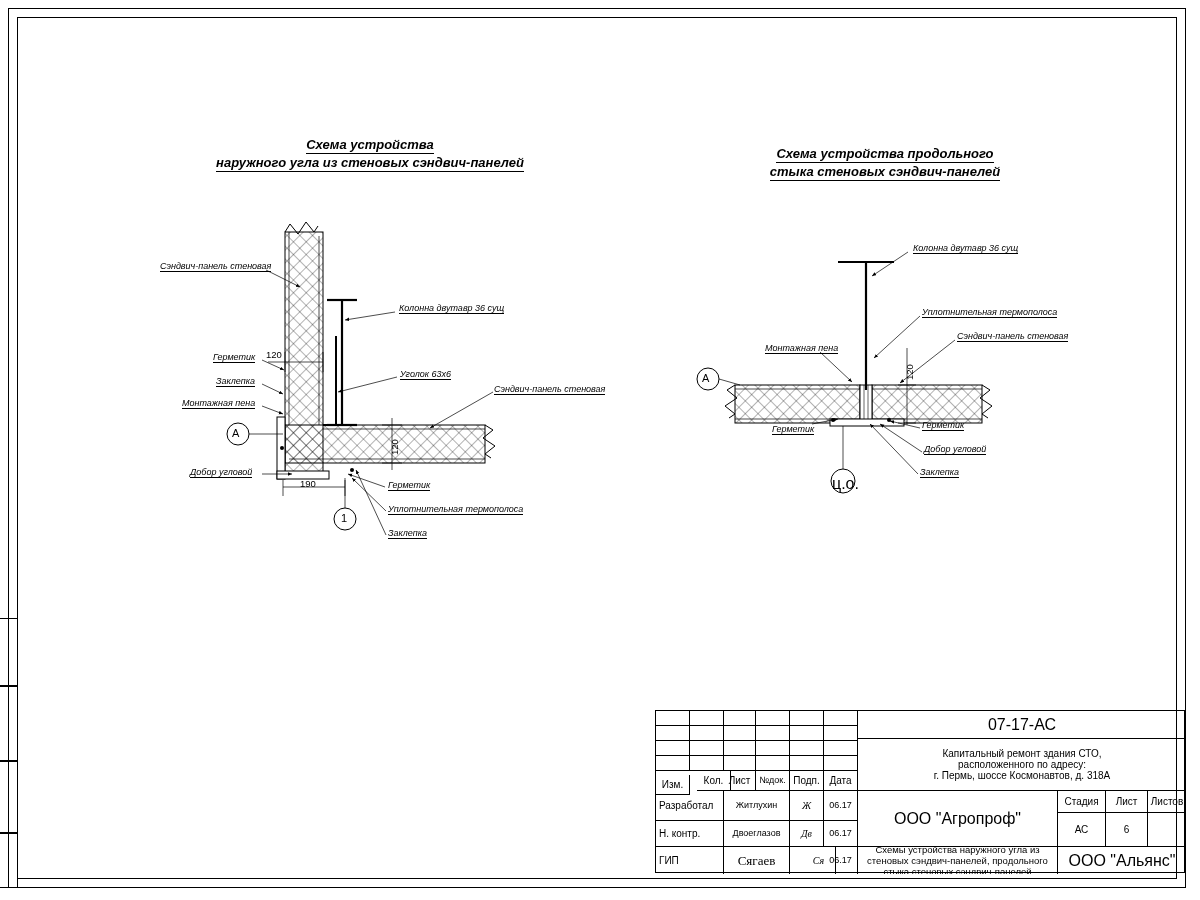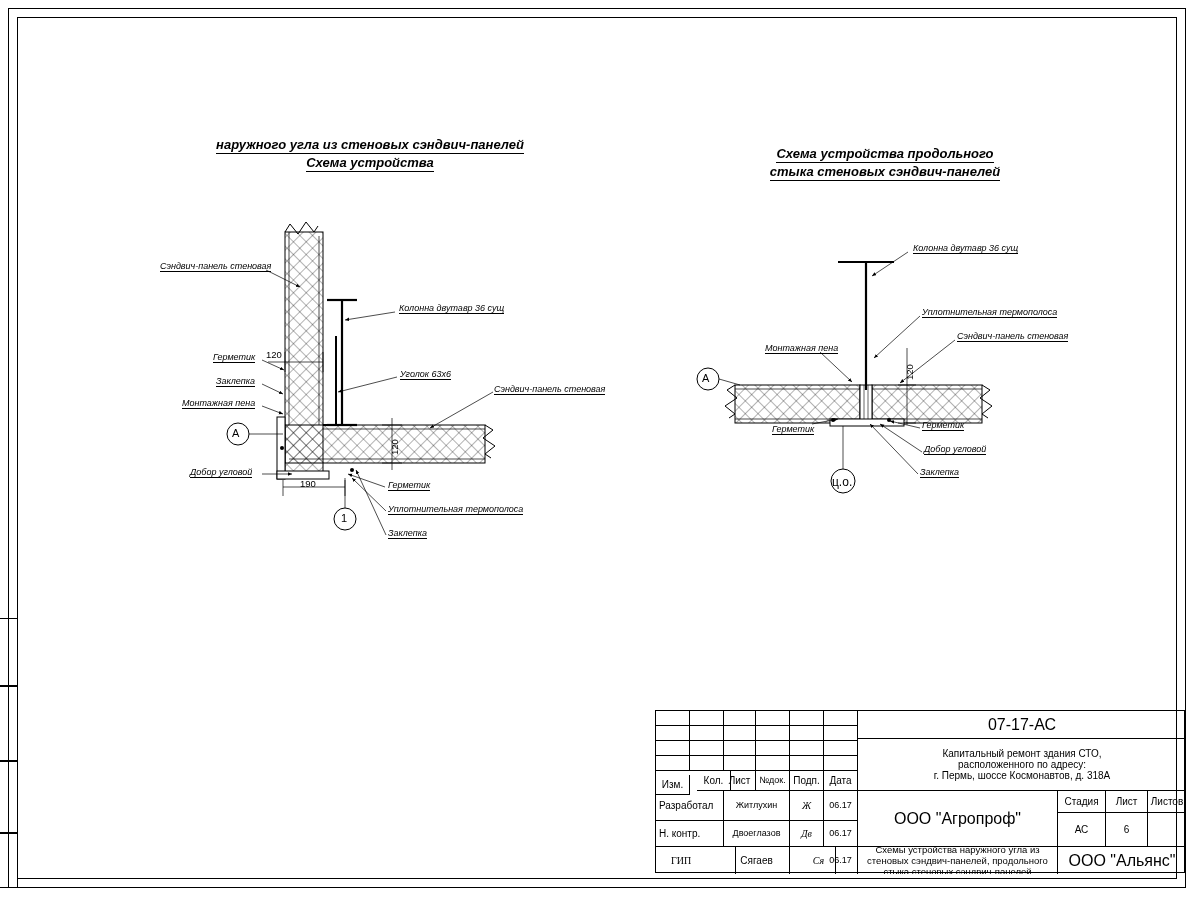--- a/index.html
+++ b/index.html
@@ -112,22 +112,22 @@
 <div class="sheet">
 
   <div class="frame-outer"></div>
   <div class="frame-inner"></div>
   <div class="margin-stub ms1"></div>
   <div class="margin-stub ms2"></div>
   <div class="margin-stub ms3"></div>
   <div class="margin-stub ms4"></div>
 
   <div class="dtitle" style="left:180px; top:136px; width:380px;">
+    <div><span class="u">Схема устройства</span></div>
     <div><span class="u">наружного угла из стеновых сэндвич-панелей</span></div>
-    <div><span class="u">Схема устройства</span></div>
   </div>
 
   <svg width="1200" height="900">
     <defs>
       <pattern id="hatch" width="9" height="9" patternTransform="rotate(45)" patternUnits="userSpaceOnUse">
         <line x1="0" y1="0" x2="0" y2="9" stroke="#000" stroke-width="0.6"></line>
       </pattern>
       <pattern id="hatch2" width="9" height="9" patternTransform="rotate(-45)" patternUnits="userSpaceOnUse">
         <line x1="0" y1="0" x2="0" y2="9" stroke="#000" stroke-width="0.6"></line>
       </pattern>
@@ -264,21 +264,21 @@
 
   <div class="lbl ul" style="left:913px; top:243px;">Колонна двутавр 36 сущ</div>
   <div class="lbl ul" style="left:922px; top:307px;">Уплотнительная термополоса</div>
   <div class="lbl ul" style="left:957px; top:331px;">Сэндвич-панель стеновая</div>
   <div class="lbl ul" style="left:765px; top:343px;">Монтажная пена</div>
   <div class="lbl ul" style="left:772px; top:424px;">Герметик</div>
   <div class="lbl ul" style="left:922px; top:420px;">Герметик</div>
   <div class="lbl ul" style="left:924px; top:444px;">Добор угловой</div>
   <div class="lbl ul" style="left:920px; top:467px;">Заклепка</div>
   <div class="dim" style="left:702px; top:372px; font-size:11px;">А</div>
-  <div class="dim" style="left:832px; top:475px; font-size:12px;">ц.о.</div>
+  <div class="dim" style="left:832px; top:475px; font-size:16px;">ц.о.</div>
   <div class="dim vert" style="left:904px; top:380px;">120</div>
 
   <div class="stamp">
 
     <div class="cell" style="left:0;   top:0;   width:34px; height:15px;"></div>
     <div class="cell" style="left:34px; top:0;  width:34px; height:15px;"></div>
     <div class="cell" style="left:68px; top:0;  width:32px; height:15px;"></div>
     <div class="cell" style="left:100px;top:0;  width:34px; height:15px;"></div>
     <div class="cell" style="left:134px;top:0;  width:34px; height:15px;"></div>
     <div class="cell" style="left:168px;top:0;  width:34px; height:15px;"></div>
@@ -314,22 +314,22 @@
     <div class="cell left" style="left:0;   top:80px; width:68px; height:30px;">Разработал</div>
     <div class="cell" style="left:68px; top:80px; width:66px; height:30px; font-size:9px;">Житлухин</div>
     <div class="cell sig" style="left:134px;top:80px; width:34px; height:30px;">Ж</div>
     <div class="cell" style="left:168px;top:80px; width:34px; height:30px; font-size:9px;">06.17</div>
 
     <div class="cell left" style="left:0;   top:110px; width:68px; height:26px;">Н. контр.</div>
     <div class="cell" style="left:68px; top:110px; width:66px; height:26px; font-size:9px;">Двоеглазов</div>
     <div class="cell sig" style="left:134px;top:110px; width:34px; height:26px;">Дв</div>
     <div class="cell" style="left:168px;top:110px; width:34px; height:26px; font-size:9px;">06.17</div>
 
-    <div class="cell left nb-b" style="left:12px;   top:136px; width:68px; height:27px;font-family:Liberation Serif, serif;">ГИП</div>
-    <div class="cell nb-b" style="left:68px; top:136px; width:66px; height:27px; font-size:10px;">Сягаев</div>
+    <div class="cell left nb-b" style="left:0;   top:136px; width:68px; height:27px;">ГИП</div>
+    <div class="cell nb-b" style="left:68px; top:136px; width:66px; height:27px; font-size:13px;font-family:Liberation Serif, serif;">Сягаев</div>
     <div class="cell sig nb-b" style="left:146px;top:136px; width:34px; height:27px;">Ся</div>
     <div class="cell nb-b" style="left:168px;top:136px; width:34px; height:27px; font-size:9px;">06.17</div>
 
     <div class="cell big" style="left:202px; top:0; width:328px; height:28px; border-right:none;">07-17-АС</div>
 
     <div class="cell" style="left:202px; top:28px; width:328px; height:52px; border-right:none; flex-direction:column;">
       <span>Капитальный ремонт здания СТО,</span>
       <span>расположенного по адресу:</span>
       <span>г. Пермь, шоссе Космонавтов, д. 318А</span>
     </div>

